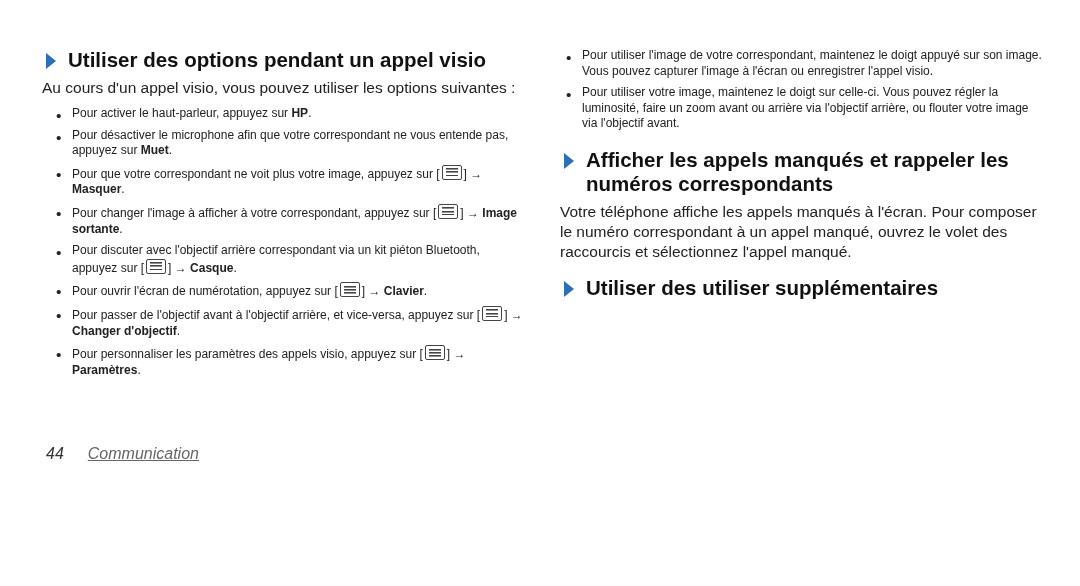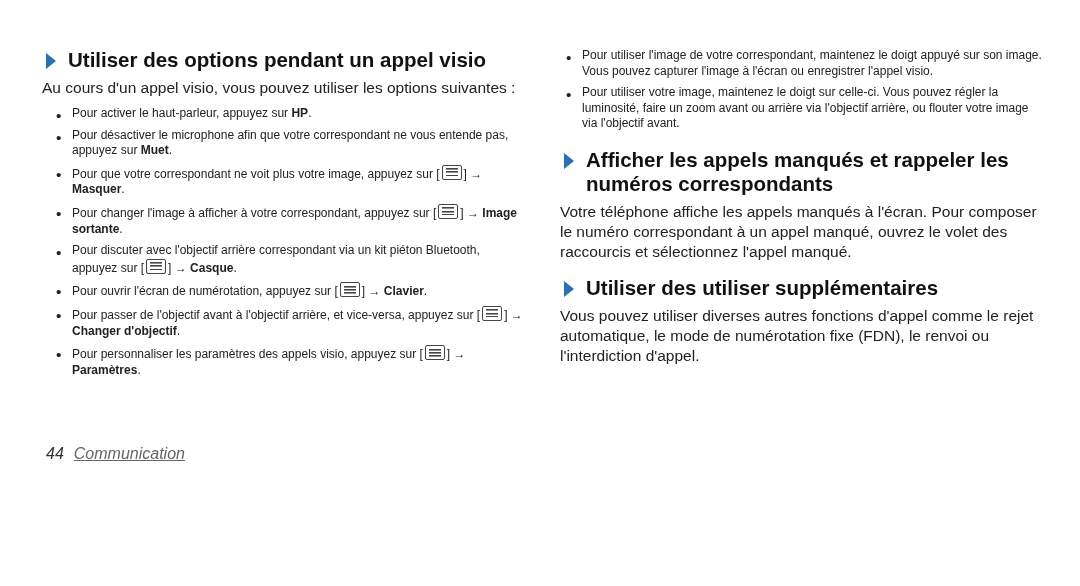--- a/index.html
+++ b/index.html
@@ -96,21 +96,21 @@
     background:
       linear-gradient(#444,#444) 0 0/100% 1.6px no-repeat,
       linear-gradient(#444,#444) 0 3.2px/100% 1.6px no-repeat,
       linear-gradient(#444,#444) 0 6.4px/100% 1.6px no-repeat;
   }
   b { font-weight: 700; }
 
   .footer {
     display: flex;
     align-items: flex-end;
-    gap: 10px;
+    gap: 24px;
     margin-top: 10px;
     padding-left: 4px;
   }
   .pn {
     font-size: 16px;
     font-style: italic;
     color: #333;
   }
   .sect {
     font-size: 16px;
@@ -158,21 +158,20 @@
         <div class="htext">Afficher les appels manqués et rappeler les numéros correspondants</div>
       </div>
       <div class="intro">Votre téléphone affiche les appels manqués à l'écran. Pour composer le numéro correspondant à un appel manqué, ouvrez le volet des raccourcis et sélectionnez l'appel manqué.</div>
 
       <div class="heading" style="margin-top:14px;">
         <svg class="chev" viewBox="0 0 20 20">
           <path d="M4 2 L14 10 L4 18 Z" fill="#2b6fb5"></path>
         </svg>
         <div class="htext">Utiliser des utiliser supplémentaires</div>
       </div>
-      <div class="intro">Vous pouvez utiliser diverses autres fonctions d'appel comme le rejet automatique, le mode de numérotation fixe (FDN), le renvoi ou l'interdiction d'appel.</div>
     </div>
 
   </div>
 
   <div class="footer">
     <span class="pn">44</span>
     <span class="sect">Communication</span>
   </div>
 </div>
 

